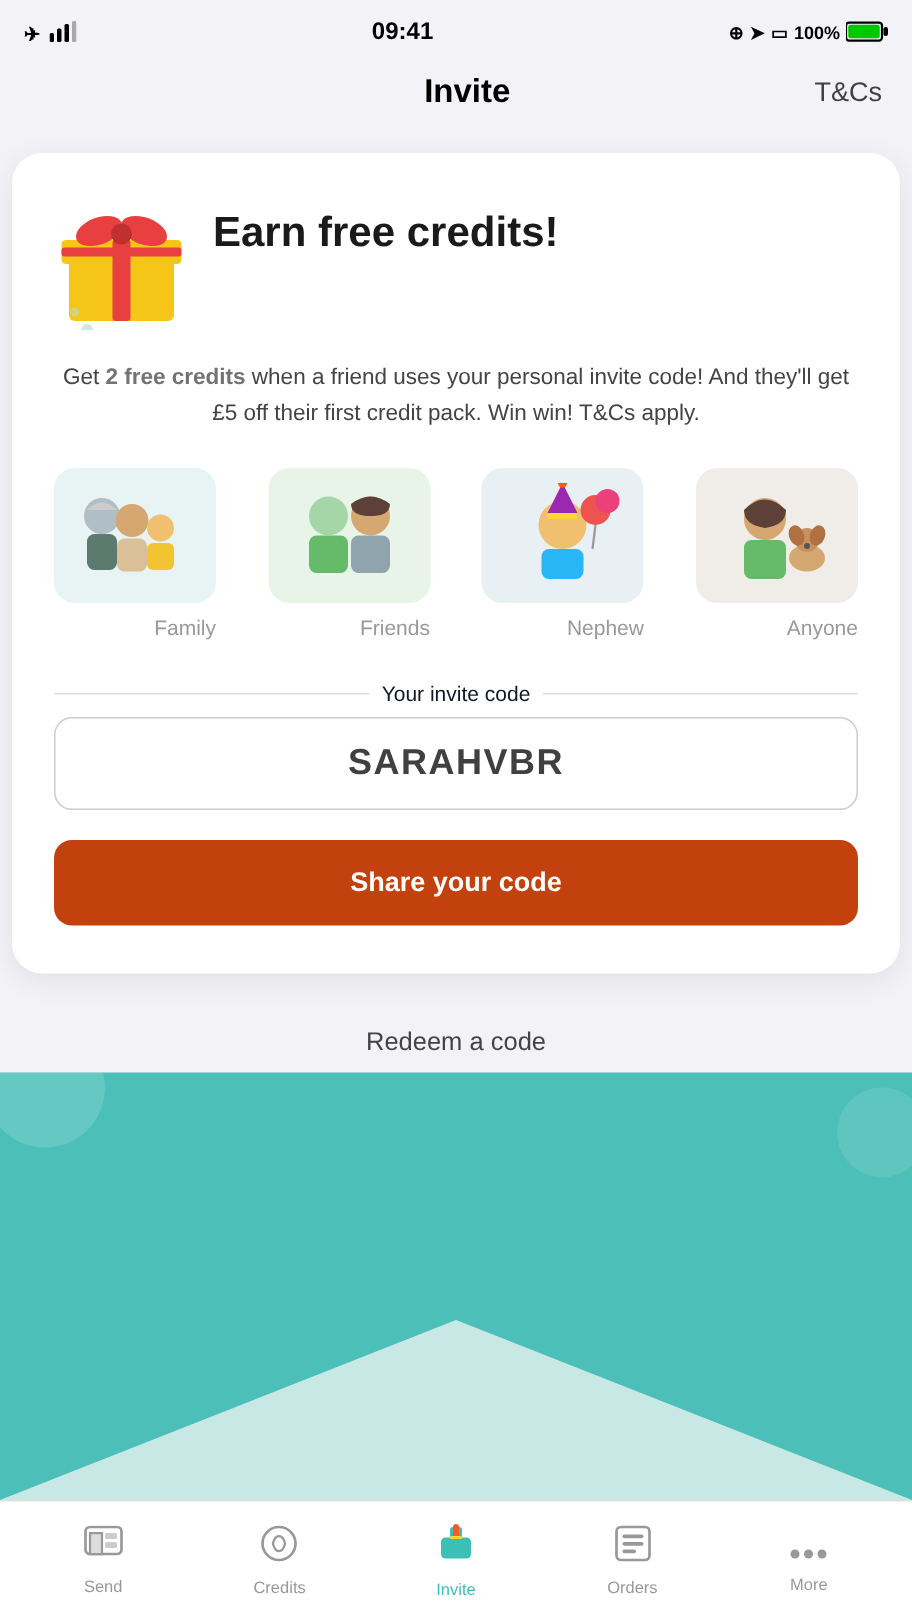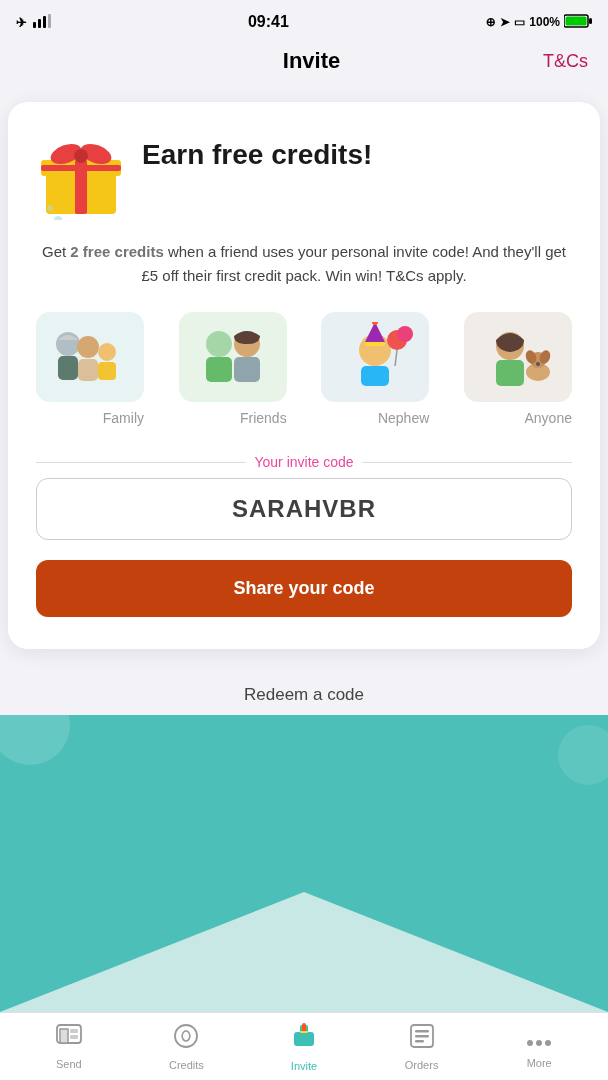--- a/index.html
+++ b/index.html
@@ -51,21 +51,21 @@
       background: #f2f2f7;
     }
     .nav-title {
       font-size: 22px;
       font-weight: 600;
       color: #000;
     }
     .nav-link {
       font-size: 18px;
       font-weight: 500;
-      color: #be185d;
+      color: #404040;
       text-align: right;
     }
     .nav-spacer { width: 60px; }
 
     
     .main-content {
       flex: 1;
       overflow: hidden;
       position: relative;
       display: flex;
@@ -148,21 +148,21 @@
       font-weight: 400;
     }
 
     
     .invite-code-section {
       margin-bottom: 20px;
     }
     .invite-code-label {
       text-align: center;
       font-size: 14px;
-      color: #ec4899;
+      color: #0f172a;
       margin-bottom: 8px;
       display: flex;
       align-items: center;
       gap: 8px;
     }
     .invite-code-label::before,
     .invite-code-label::after {
       content: '';
       flex: 1;
       height: 1px;
@@ -238,21 +238,21 @@
       bottom: 0;
       left: 0;
       right: 0;
       height: 120px;
       background: #c8e8e6;
       clip-path: polygon(0% 100%, 50% 0%, 100% 100%);
     }
 
     
     .bottom-nav {
-      height: 68px;
+      height: 80px;
       background: white;
       border-top: 1px solid #e0e0e0;
       display: flex;
       align-items: center;
       justify-content: space-around;
       padding: 0 10px;
       flex-shrink: 0;
     }
     .nav-item {
       display: flex;

